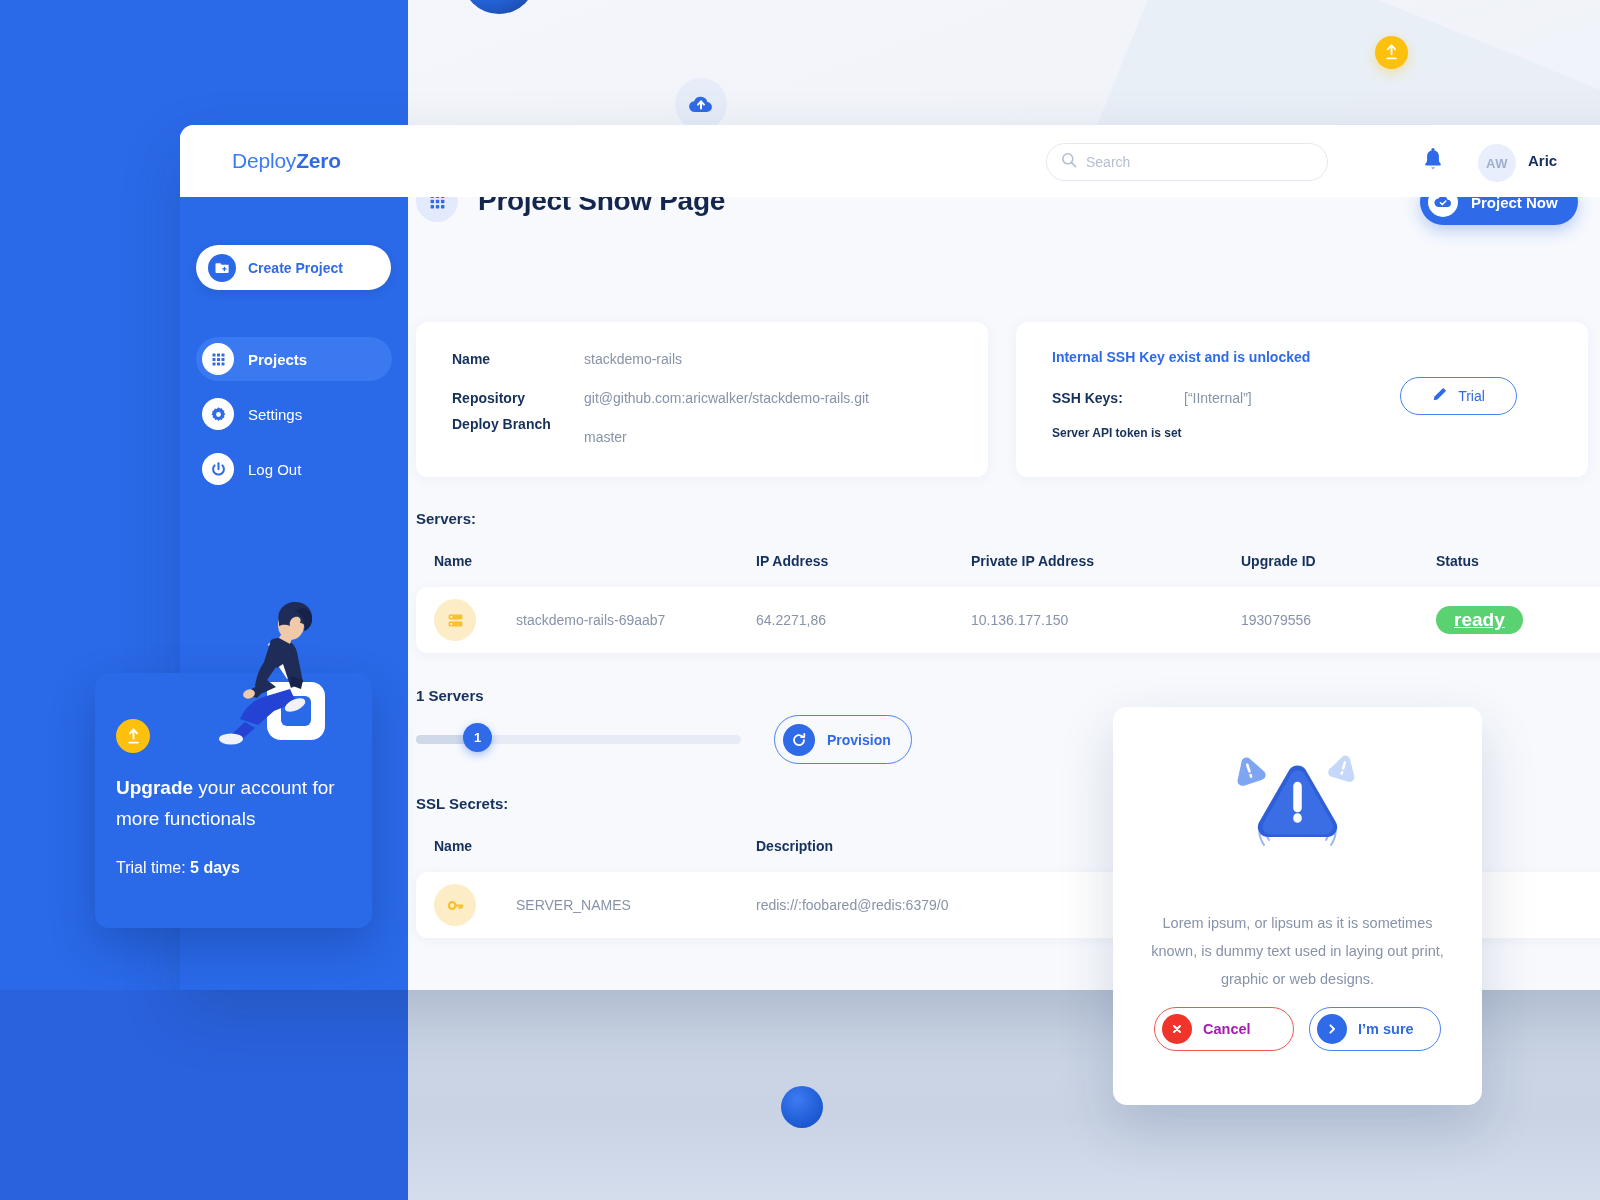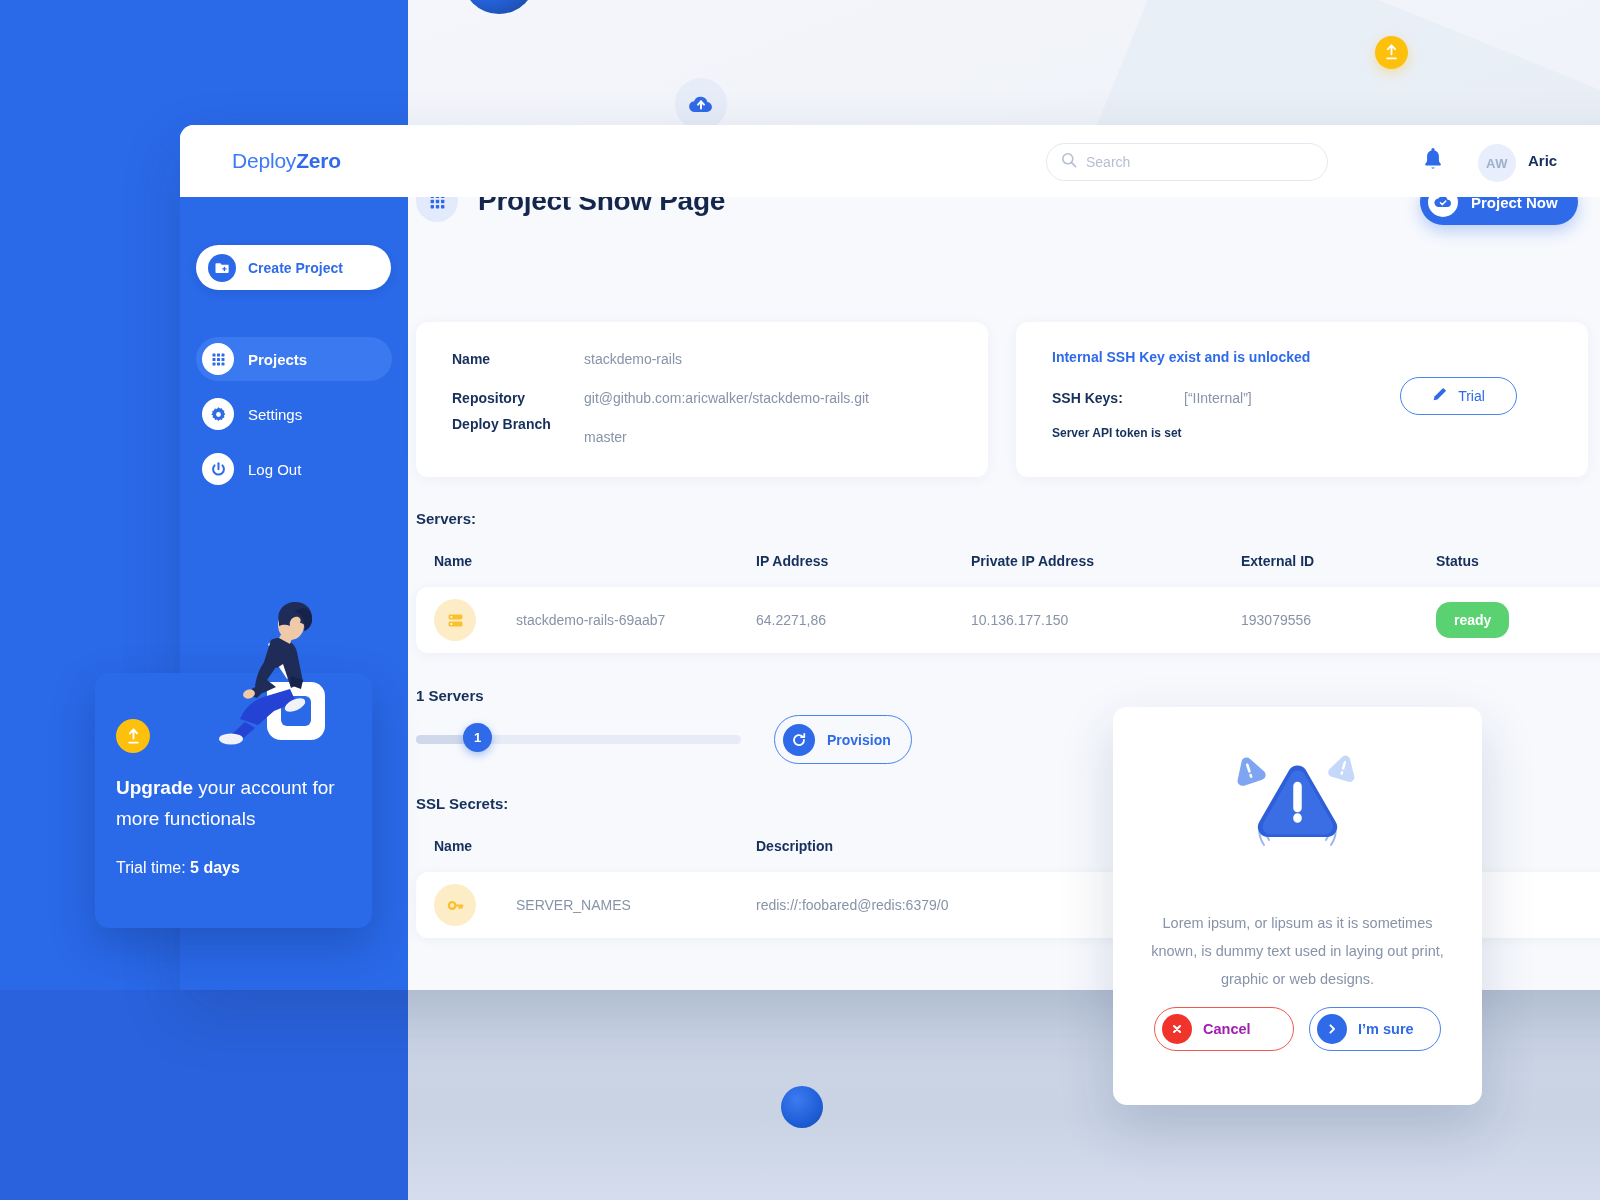--- a/index.html
+++ b/index.html
@@ -254,22 +254,22 @@
   .cell-txt { font-size: 14px; color: #8793a8; }
 
   .row-ico {
     width: 42px; height: 42px; border-radius: 50%;
     display: flex; align-items: center; justify-content: center;
   }
   .ico-amber { background: #fdedc6; }
 
   .badge {
     display: inline-flex; align-items: center; justify-content: center;
-    height: 36px; padding: 0 18px; border-radius: 14px;
-    background: #5bd271; color: #fff; font-size: 14px; font-weight: 700;
+    height: 28px; padding: 0 18px; border-radius: 14px;
+    background: #5bd271; color: #fff; font-size: 19px; font-weight: 700; text-decoration: underline;
   }
 
   
   .slider-row { position: absolute; left: 236px; top: 600px; width: 800px; }
   .count-lbl { position: absolute; left: 0; top: -38px; font-size: 15px; font-weight: 700; color: #16305c; }
   .track {
     position: absolute; left: 0; top: 10px; width: 325px; height: 9px;
     background: #e6ebf5; border-radius: 5px;
   }
   .track .fill { position: absolute; left: 0; top: 0; height: 9px; width: 60px; background: #cfd9ea; border-radius: 5px; }
@@ -520,21 +520,21 @@
       </div>
     </div>
 
     <div class="section-label" id="lbl-servers">Servers:</div>
 
     <div class="tbl" style="top:410px;">
       <div class="thead">
         <span class="c" style="width:340px;padding-left:18px;">Name</span>
         <span class="c" style="width:215px;">IP Address</span>
         <span class="c" style="width:270px;">Private IP Address</span>
-        <span class="c" style="width:195px;">External ID</span>
+        <span class="c" style="width:195px;">Upgrade ID</span>
         <span class="c" style="width:180px;">Status</span>
       </div>
 
       <div class="trow">
         <span class="c" style="width:100px;padding-left:18px;">
           <span class="row-ico ico-amber">
             <svg width="17" height="17" viewBox="0 0 17 17">
               <rect x="1.6" y="2.4" width="13.8" height="5" rx="1.4" fill="#fbc02d"></rect>
               <rect x="1.6" y="9.6" width="13.8" height="5" rx="1.4" fill="#fbc02d"></rect>
               <circle cx="4.4" cy="4.9" r="1" fill="#fff"></circle>

